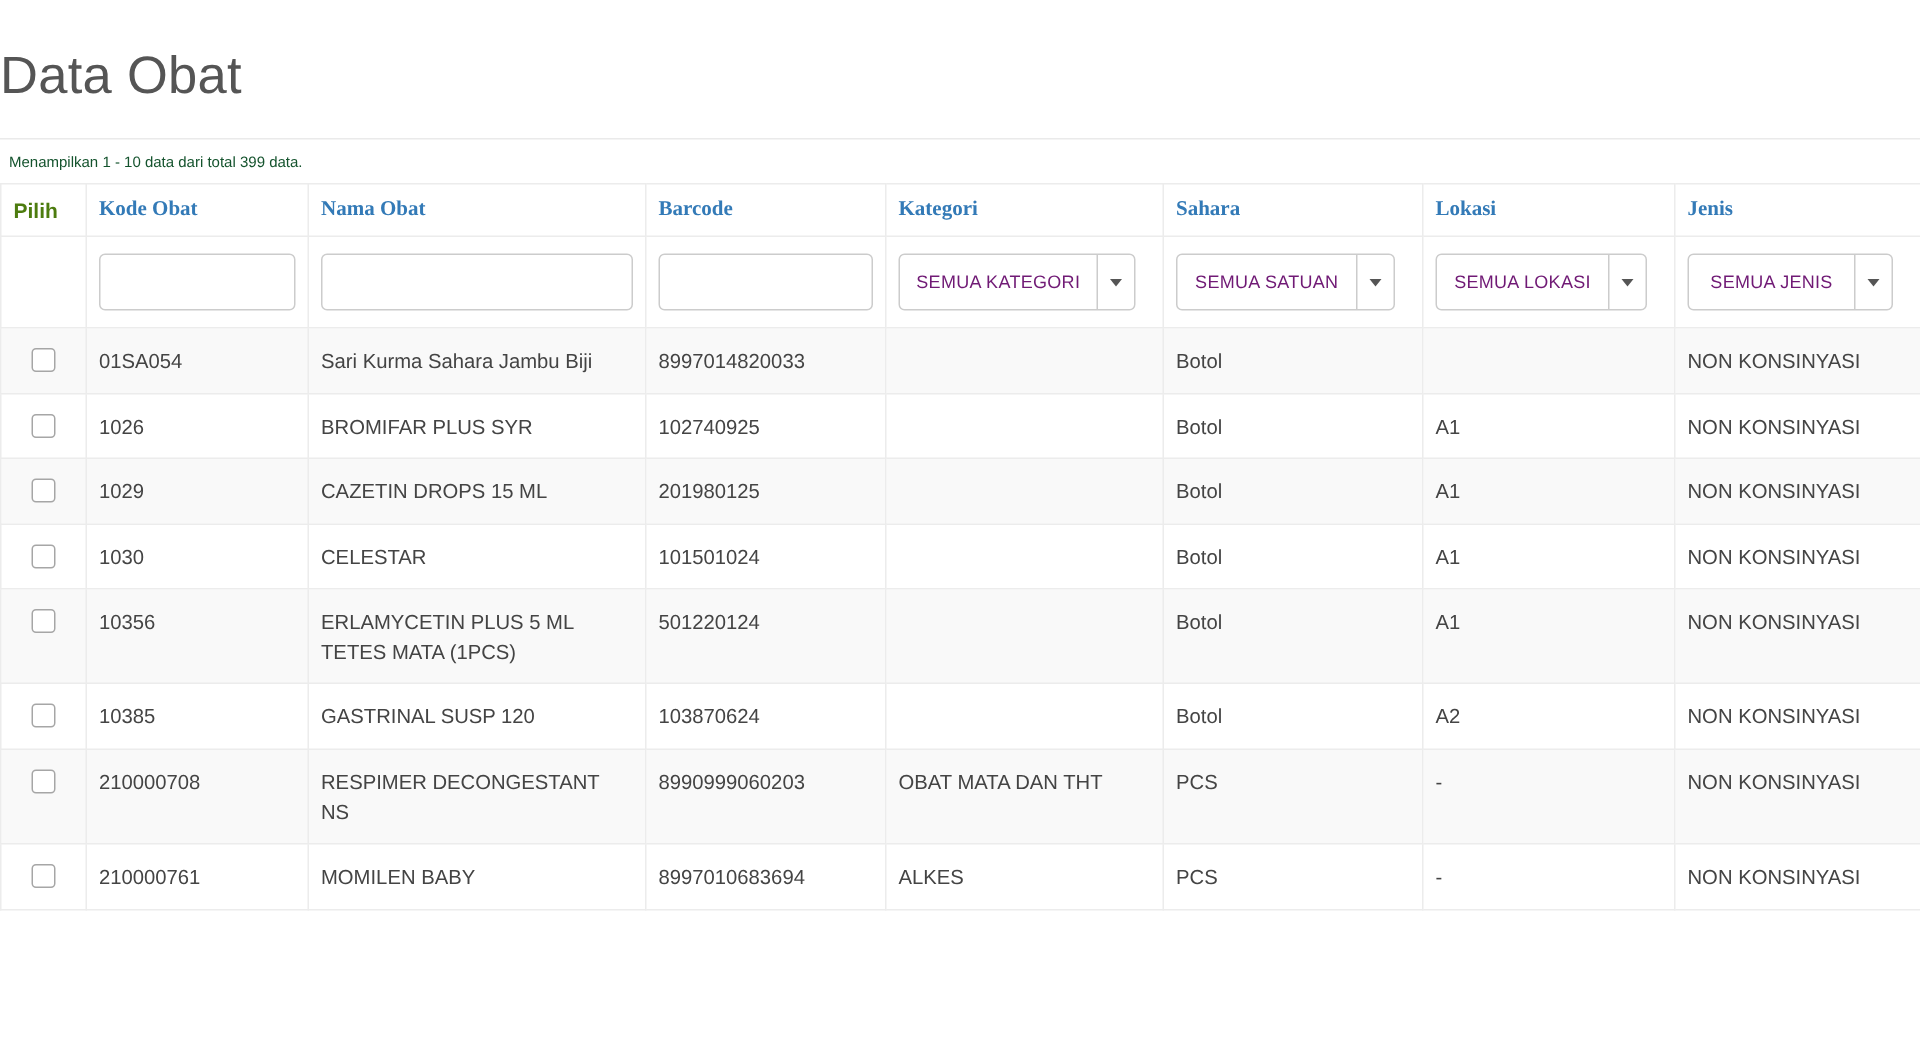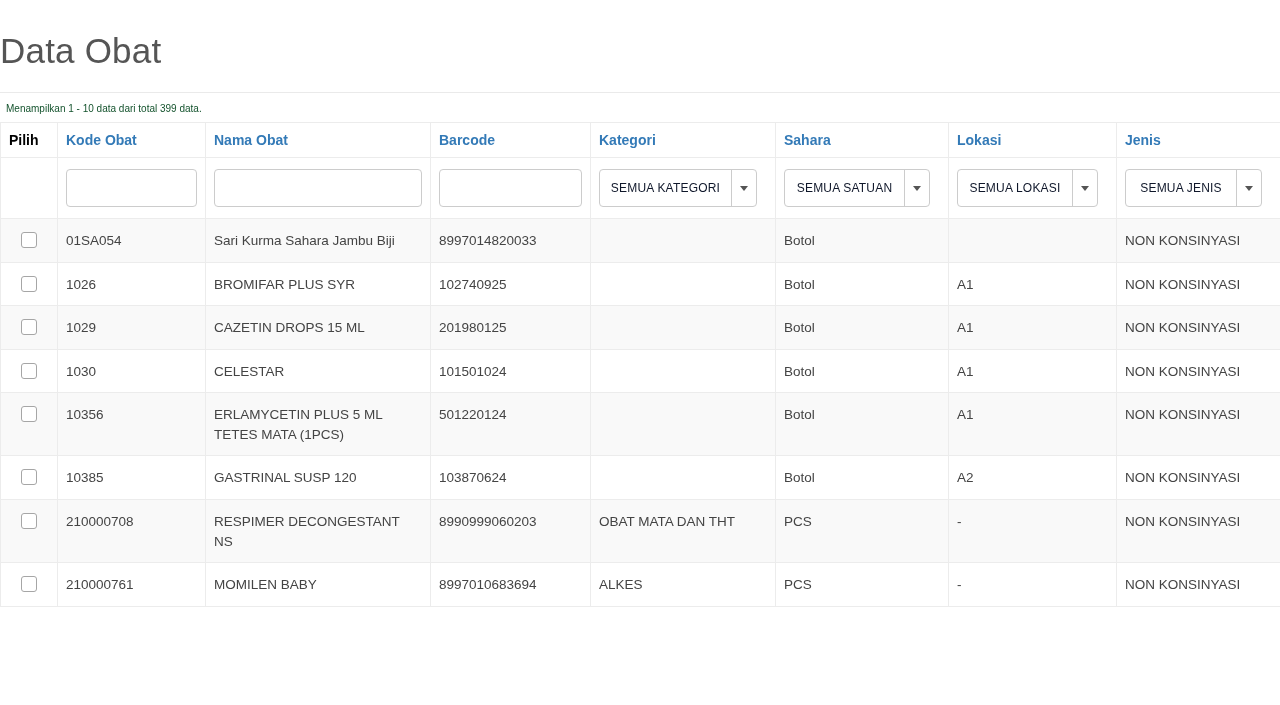--- a/index.html
+++ b/index.html
@@ -23,37 +23,37 @@
   
   table.grid {
     width: 1280px; border-collapse: collapse; table-layout: fixed;
     border: 1px solid #ececec;
   }
   table.grid th, table.grid td { border: 1px solid #ececec; }
   thead th {
     text-align: left; padding: 9px 8px;
     font-size: 14px; font-weight: 700; background: #fff;
   }
-  th.sortable { color: #337ab7; cursor: pointer; }
-  th.plain    { color: #000000; }
+  th.sortable { color: #337ab7; cursor: pointer; font-family: Liberation Serif, serif; }
+  th.plain    { color: #4d7c0f; }
   tr.filter-row td { padding: 11px 8px; background: #fff; }
   .text-filter {
     width: 100%; height: 38px;
     border: 1px solid #ccc; border-radius: 4px;
     padding: 0 8px; font-family: "Liberation Sans", sans-serif; font-size: 13.5px; color: #444;
     outline: none; background: #fff;
   }
   .dd {
     width: calc(100% - 10px); height: 38px;
     border: 1px solid #ccc; border-radius: 4px;
     background: #fff; display: flex; align-items: stretch; cursor: pointer;
   }
   .dd .dd-label {
     flex: 1; display: flex; align-items: center; justify-content: center;
-    font-size: 12px; color: #0f172a; white-space: nowrap; overflow: hidden;
+    font-size: 12px; color: #701a75; white-space: nowrap; overflow: hidden;
     padding: 0 4px; letter-spacing: 0.2px;
   }
   .dd .caret-box {
     width: 25px; border-left: 1px solid #ccc;
     display: flex; align-items: center; justify-content: center;
   }
   .caret {
     width: 0; height: 0;
     border-left: 4px solid transparent; border-right: 4px solid transparent;
     border-top: 5px solid #555;

